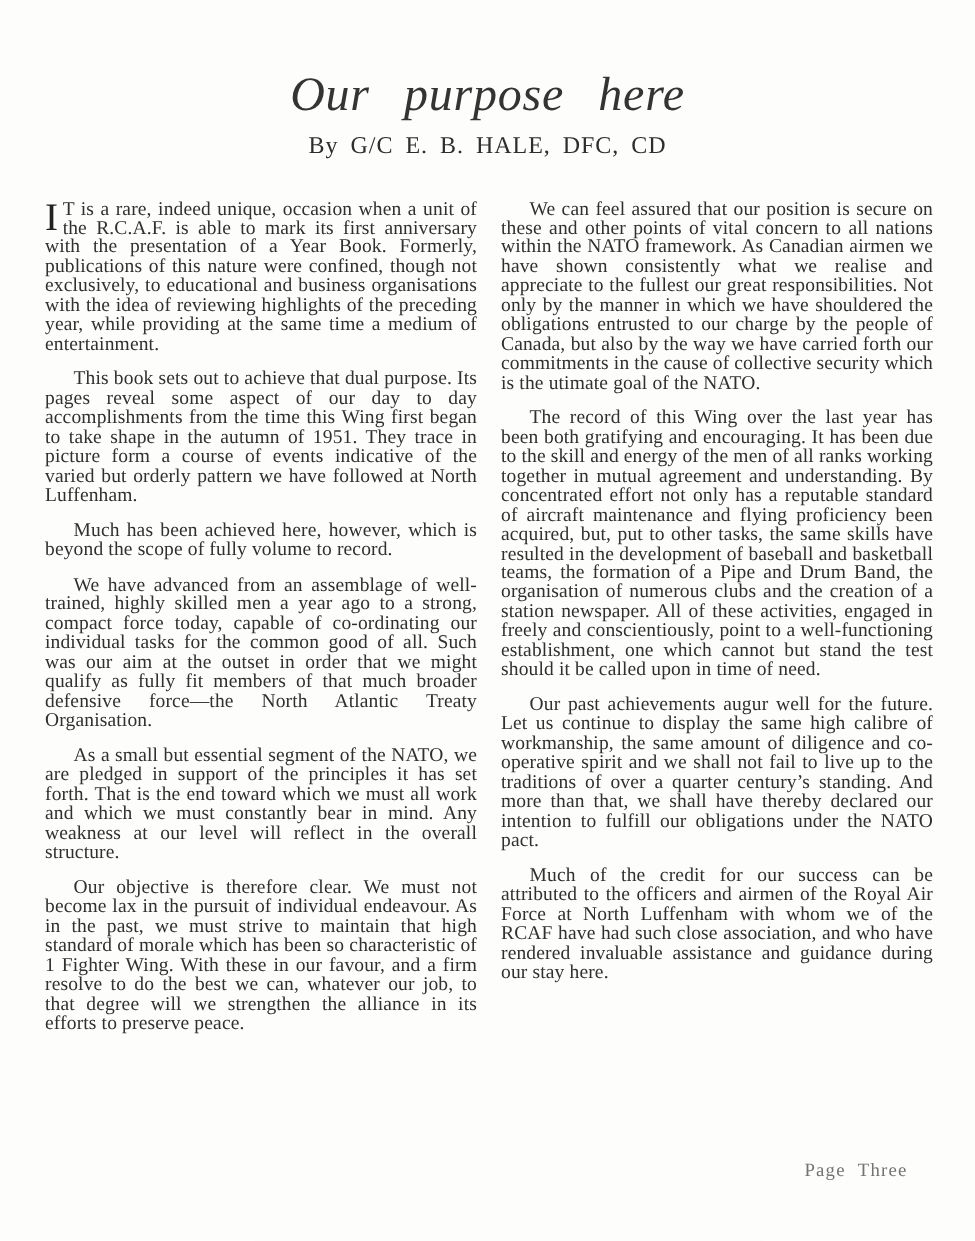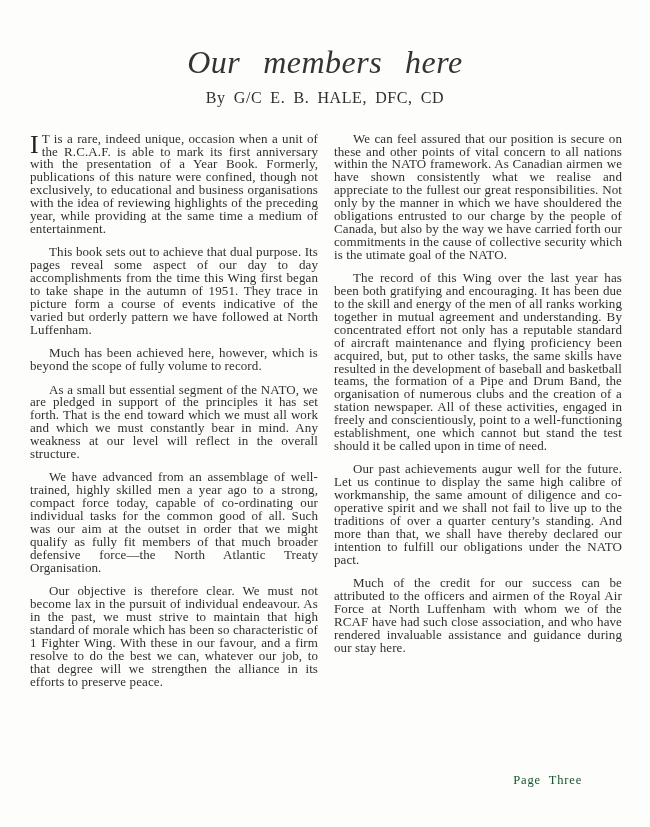--- a/index.html
+++ b/index.html
@@ -63,47 +63,47 @@
   .dropcap {
     float: left;
     font-size: 26px;
     line-height: 22px;
     padding: 1px 3px 0 0;
     color: #222222;
   }
   .page-number {
     position: absolute;
     top: 773px;
-    right: 68px;
+    right: 45px;
     font-size: 12.5px;
-    color: #14532d;
+    color: #737373;
     word-spacing: 0.35em;
     letter-spacing: 0.8px;
   }
 </style>
 </head>
 <body>
 
 <div class="page">
 
   <header class="article-header">
-    <h1 class="article-title">Our members here</h1>
+    <h1 class="article-title">Our purpose here</h1>
     <div class="article-byline">By G/C E. B. HALE, DFC, CD</div>
   </header>
 
   <main class="columns">
 
     <div class="col">
       <p class="lead">
         <span class="dropcap">I</span><span>T is a rare, indeed unique, occasion when a unit of the R.C.A.F. is able to mark its first anniversary with the presentation of a Year Book. Formerly, publications of this nature were confined, though not exclusively, to educational and business organisations with the idea of reviewing highlights of the preceding year, while providing at the same time a medium of entertainment.</span>
       </p>
       <p>This book sets out to achieve that dual purpose. Its pages reveal some aspect of our day to day accomplishments from the time this Wing first began to take shape in the autumn of 1951. They trace in picture form a course of events indicative of the varied but orderly pattern we have followed at North Luffenham.</p>
       <p>Much has been achieved here, however, which is beyond the scope of fully volume to record.</p>
+      <p>We have advanced from an assemblage of well-trained, highly skilled men a year ago to a strong, compact force today, capable of co-ordinating our individual tasks for the common good of all. Such was our aim at the outset in order that we might qualify as fully fit members of that much broader defensive force—the North Atlantic Treaty Organisation.</p>
       <p>As a small but essential segment of the NATO, we are pledged in support of the principles it has set forth. That is the end toward which we must all work and which we must constantly bear in mind. Any weakness at our level will reflect in the overall structure.</p>
-      <p>We have advanced from an assemblage of well-trained, highly skilled men a year ago to a strong, compact force today, capable of co-ordinating our individual tasks for the common good of all. Such was our aim at the outset in order that we might qualify as fully fit members of that much broader defensive force—the North Atlantic Treaty Organisation.</p>
       <p>Our objective is therefore clear. We must not become lax in the pursuit of individual endeavour. As in the past, we must strive to maintain that high standard of morale which has been so characteristic of 1 Fighter Wing. With these in our favour, and a firm resolve to do the best we can, whatever our job, to that degree will we strengthen the alliance in its efforts to preserve peace.</p>
     </div>
 
     <div class="col">
       <p>We can feel assured that our position is secure on these and other points of vital concern to all nations within the NATO framework. As Canadian airmen we have shown consistently what we realise and appreciate to the fullest our great responsibilities. Not only by the manner in which we have shouldered the obligations entrusted to our charge by the people of Canada, but also by the way we have carried forth our commitments in the cause of collective security which is the utimate goal of the NATO.</p>
       <p>The record of this Wing over the last year has been both gratifying and encouraging. It has been due to the skill and energy of the men of all ranks working together in mutual agreement and understanding. By concentrated effort not only has a reputable standard of aircraft maintenance and flying proficiency been acquired, but, put to other tasks, the same skills have resulted in the development of baseball and basketball teams, the formation of a Pipe and Drum Band, the organisation of numerous clubs and the creation of a station newspaper. All of these activities, engaged in freely and conscientiously, point to a well-functioning establishment, one which cannot but stand the test should it be called upon in time of need.</p>
       <p>Our past achievements augur well for the future. Let us continue to display the same high calibre of workmanship, the same amount of diligence and co-operative spirit and we shall not fail to live up to the traditions of over a quarter century’s standing. And more than that, we shall have thereby declared our intention to fulfill our obligations under the NATO pact.</p>
       <p>Much of the credit for our success can be attributed to the officers and airmen of the Royal Air Force at North Luffenham with whom we of the RCAF have had such close association, and who have rendered invaluable assistance and guidance during our stay here.</p>
     </div>
 

